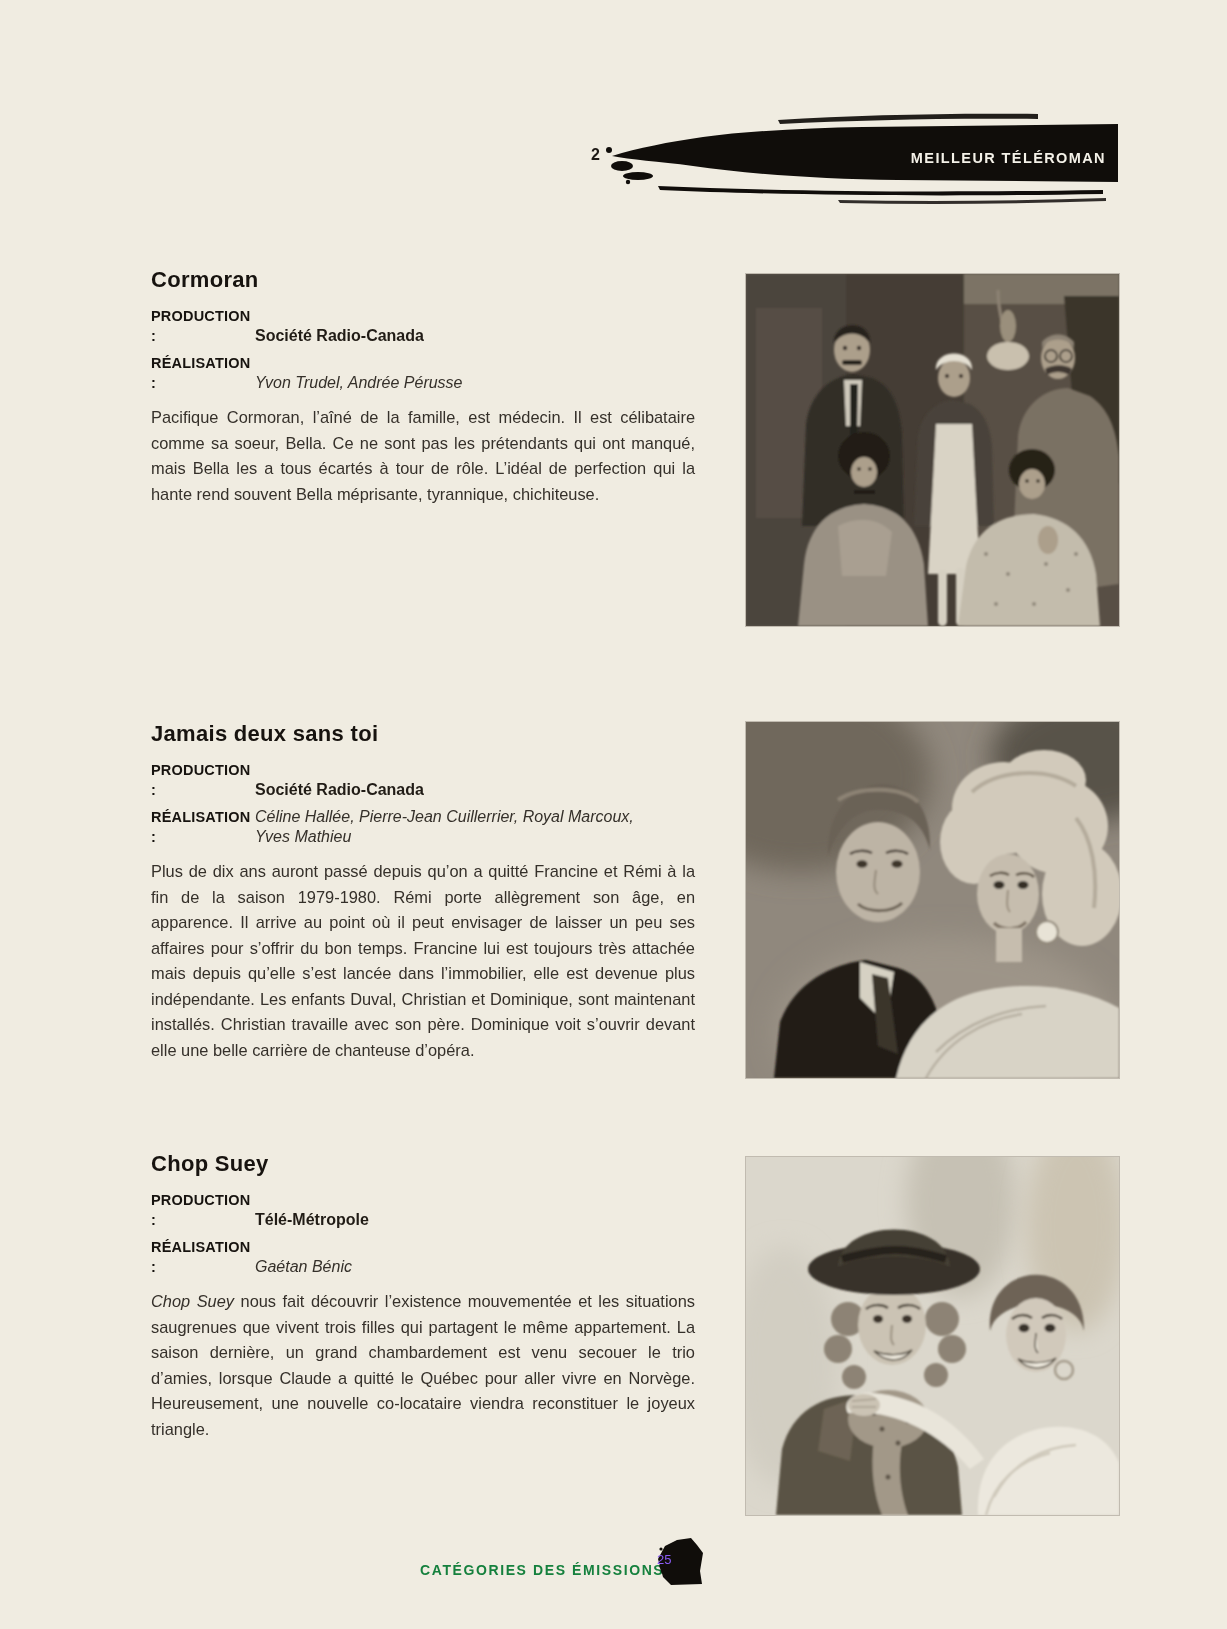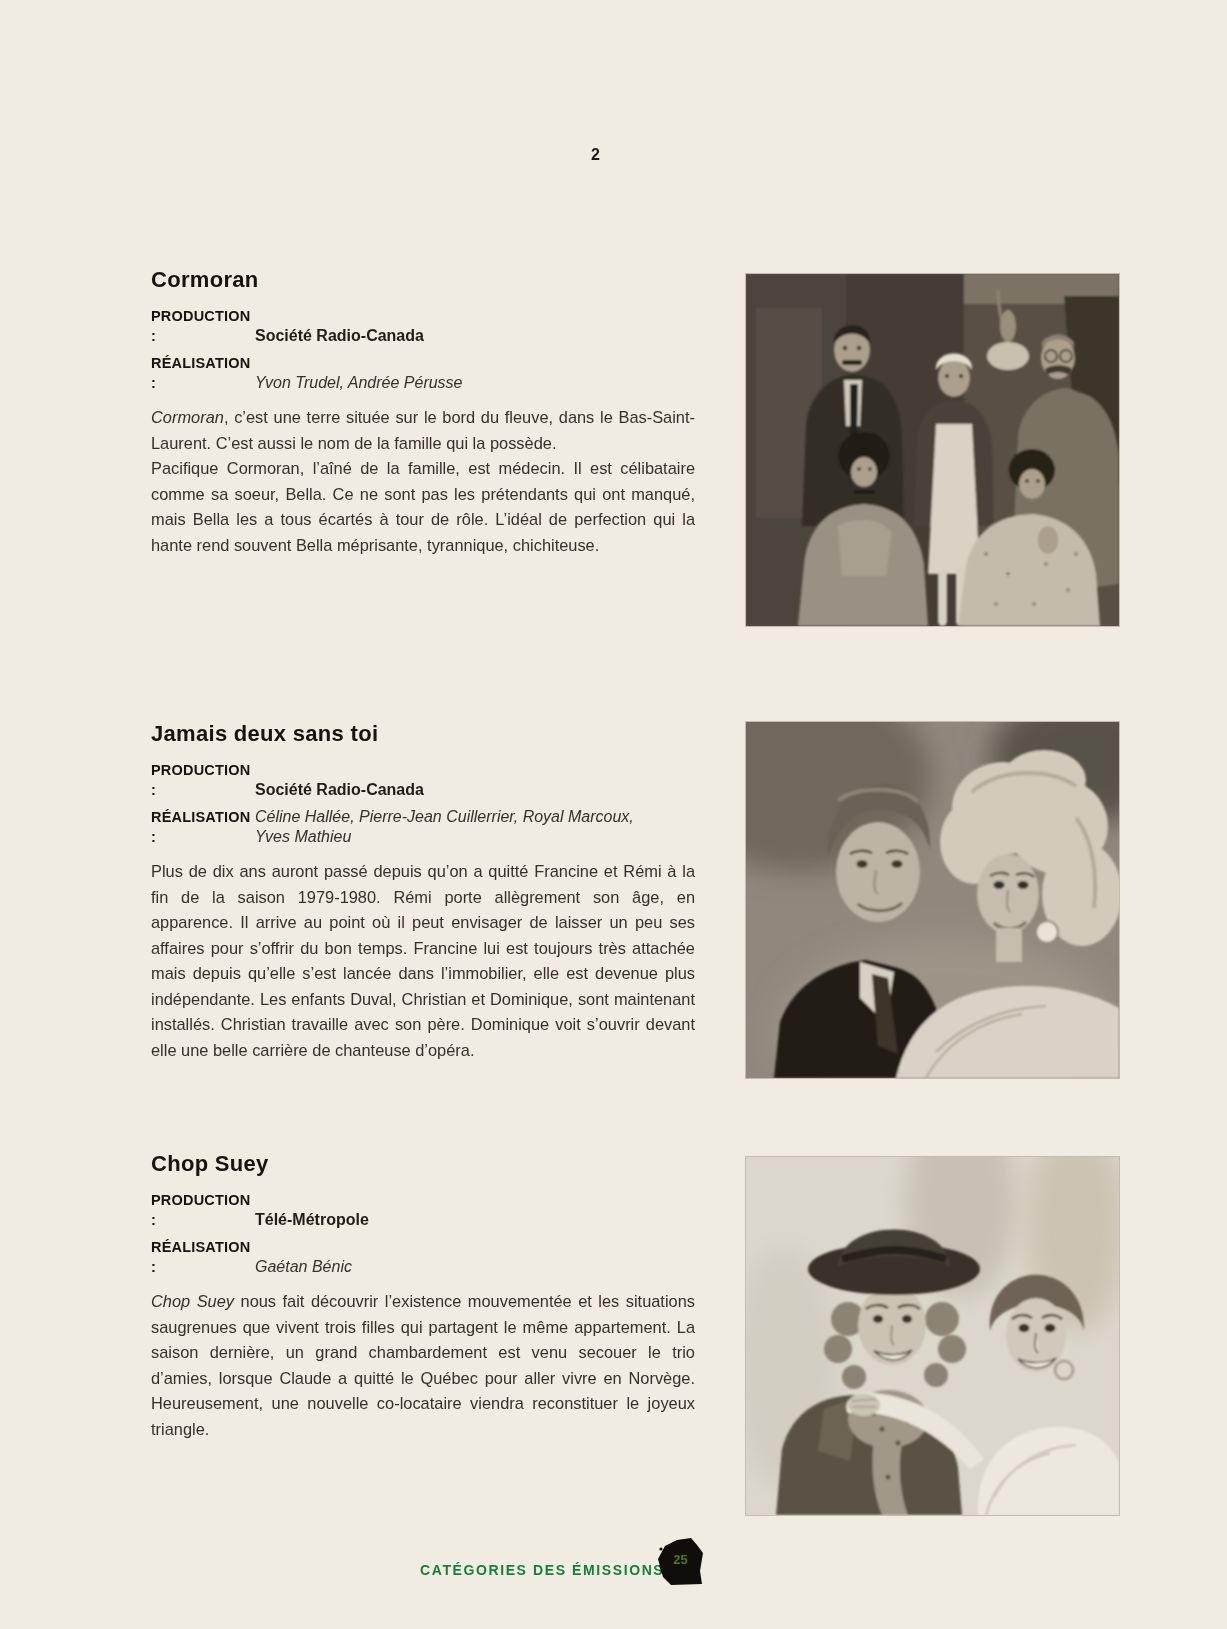--- a/index.html
+++ b/index.html
@@ -33,46 +33,60 @@
   .photo svg{display:block;width:100%;height:100%;}
   #photo-1{top:274px;height:352px;}
   #photo-2{top:722px;height:356px;}
   #photo-3{top:1157px;height:358px;}
 
   
   .footer-label{position:absolute;left:420px;top:1562px;width:226px;text-align:right;
                 font-size:14px;font-weight:700;letter-spacing:1.6px;color:#15803d;white-space:nowrap;}
   .footer-blot{position:absolute;left:657px;top:1537px;width:47px;height:49px;}
   .footer-blot svg{position:absolute;inset:0;}
-  .footer-page-num{position:absolute;left:0;right:0;top:15px;text-align:center;
-                   font-size:13px;font-weight:700;color:#4d7c0f;}
+  .footer-page-num{position:absolute;left:0;right:0;top:15px;
+                   font-size:13px;font-weight:400;color:#8b5cf6;}
 </style>
 </head>
 <body>
 
 <div class="page">
 
   <div class="page-num">2</div>
 
+  <div class="banner">
+    <svg viewBox="0 0 522 96" preserveAspectRatio="none" aria-hidden="true">
+      <g fill="#100d0a">
+        <path d="M14,46 C40,38 70,32 105,27 C150,21 210,18 265,17 L520,14 L520,72 L300,70 C220,69 150,64 95,56 C60,51 32,50 14,46 Z"></path>
+        <path d="M180,10 C260,5 350,3 440,4 L440,9 C350,8 262,10 182,14 Z" opacity=".92"></path>
+        <path d="M60,76 C180,81 320,83 505,80 L505,84 C330,87 178,85 62,80 Z"></path>
+        <path d="M240,90 C330,92 420,91 508,88 L508,91 C420,94 330,95 242,93 Z" opacity=".85"></path>
+        <ellipse cx="24" cy="56" rx="11" ry="5"></ellipse>
+        <ellipse cx="40" cy="66" rx="15" ry="4"></ellipse>
+        <circle cx="11" cy="40" r="3"></circle>
+        <circle cx="30" cy="72" r="2.2"></circle>
+      </g>
+    </svg>
+    <span class="banner-text">MEILLEUR TÉLÉROMAN</span>
+  </div>
 
   <section class="entry" style="top:268px">
     <h2>Cormoran</h2>
     <div class="meta-row">
       <span class="meta-label">PRODUCTION :</span>
       <span class="meta-value bold">Société Radio-Canada</span>
     </div>
     <div class="meta-row">
       <span class="meta-label">RÉALISATION :</span>
       <span class="meta-value">
         <span class="meta-line">Yvon Trudel, Andrée Pérusse</span>
         <span class="meta-line"></span>
       </span>
     </div>
     <div class="body">
-        <p><em>Cormoran</em><span>, c’est une terre située sur le bord du fleuve, dans le Bas-Saint-Laurent. C’est aussi le nom de la famille qui la possède.</span></p>
         <p><span>Pacifique Cormoran, l’aîné de la famille, est médecin. Il est célibataire comme sa soeur, Bella. Ce ne sont pas les prétendants qui ont manqué, mais Bella les a tous écartés à tour de rôle. L’idéal de perfection qui la hante rend souvent Bella méprisante, tyrannique, chichiteuse.</span></p>
       </div>
   </section>
 
   <section class="entry" style="top:722px">
     <h2>Jamais deux sans toi</h2>
     <div class="meta-row">
       <span class="meta-label">PRODUCTION :</span>
       <span class="meta-value bold">Société Radio-Canada</span>
     </div>

